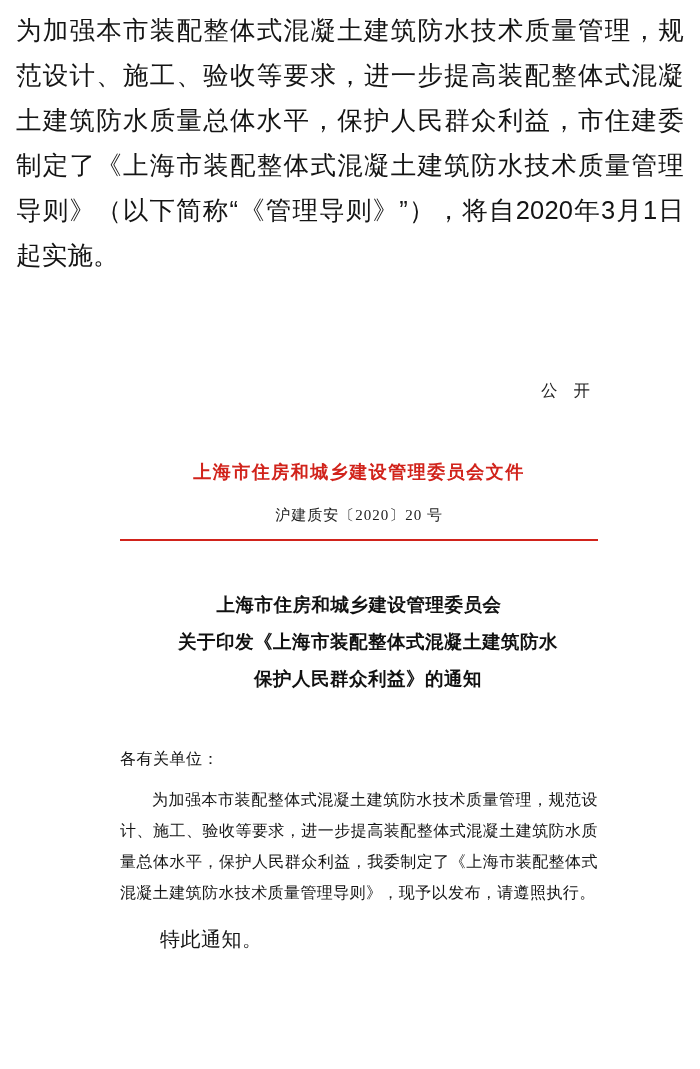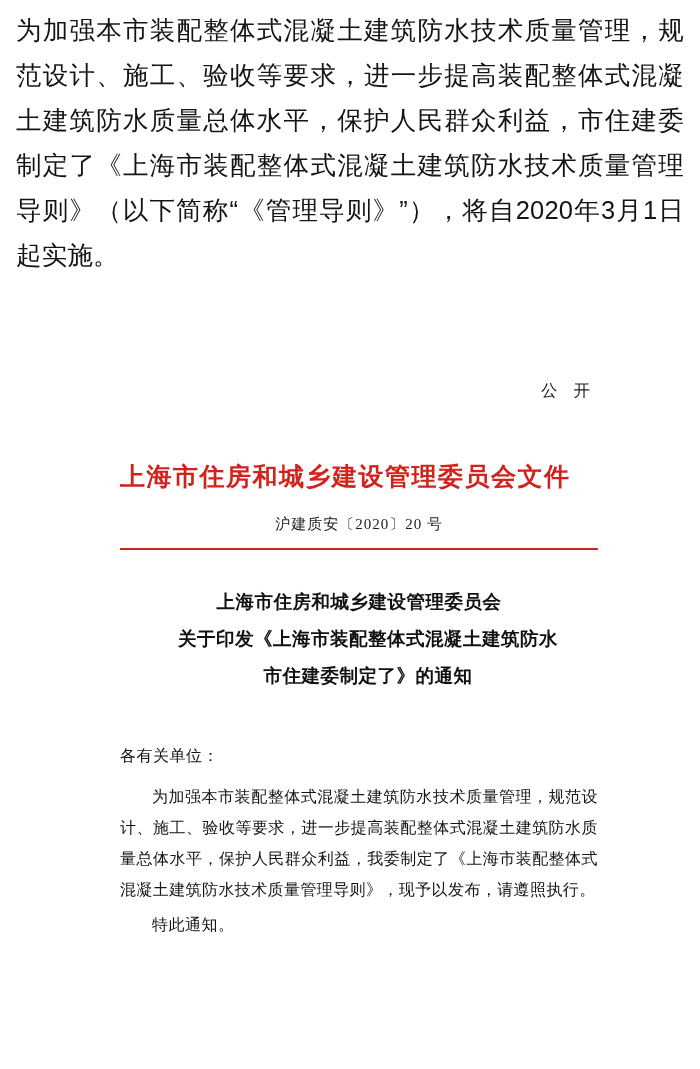--- a/index.html
+++ b/index.html
@@ -43,46 +43,46 @@
     text-align: right;
     font-family: "Liberation Serif", serif;
     font-size: 16.5px;
     letter-spacing: 6px;
     color: #1c1c1c;
     padding-right: 2px;
   }
 
   .doc-org {
     margin-top: 58px;
-    text-align: left;
+    text-align: center;
     color: #d1231b;
     font-family: "Liberation Serif", serif;
     font-weight: bold;
-    font-size: 25px;
+    font-size: 18px;
     letter-spacing: 1.5px;
     white-space: nowrap;
   }
 
   .doc-number {
     margin-top: 22px;
     text-align: center;
     font-size: 15px;
     letter-spacing: 1px;
     color: #1c1c1c;
   }
 
   .doc-rule {
     margin-top: 14px;
     height: 2px;
     background: #d1231b;
     width: 100%;
   }
 
   .doc-title {
-    margin-top: 34px;
+    margin-top: 46px;
     text-align: center;
     font-weight: bold;
     font-size: 18.5px;
     line-height: 37px;
     letter-spacing: 0.5px;
     color: #111111;
   }
   .doc-title .line {
     display: block;
   }
@@ -107,22 +107,22 @@
     text-align: justify;
     text-justify: inter-ideograph;
     color: #141414;
   }
   .doc-body p {
     margin: 0 0 6px 0;
     text-indent: 2em;
   }
 
   .doc-closing {
-    margin-top: 10px;
-    font-size: 16px;
+    margin-top: 18px;
+    font-size: 20px;
     letter-spacing: 0.5px;
     text-indent: 2em;
     color: #141414;
   }
 </style>
 </head>
 <body>
 
 <div class="intro">为加强本市装配整体式混凝土建筑防水技术质量管理，规范设计、施工、验收等要求，进一步提高装配整体式混凝土建筑防水质量总体水平，保护人民群众利益，市住建委制定了《上海市装配整体式混凝土建筑防水技术质量管理导则》（以下简称“《管理导则》”），将自2020年3月1日起实施。</div>
 
@@ -132,21 +132,21 @@
 
   <div class="doc-org">上海市住房和城乡建设管理委员会文件</div>
 
   <div class="doc-number">沪建质安〔2020〕20 号</div>
 
   <div class="doc-rule"></div>
 
   <div class="doc-title">
     <span class="line l1">上海市住房和城乡建设管理委员会</span>
     <span class="line l2">关于印发《上海市装配整体式混凝土建筑防水</span>
-    <span class="line l3">市住建委制定了》的通知</span>
+    <span class="line l3">保护人民群众利益》的通知</span>
   </div>
 
   <div class="doc-salutation">各有关单位：</div>
 
   <div class="doc-body">
     <p>为加强本市装配整体式混凝土建筑防水技术质量管理，规范设计、施工、验收等要求，进一步提高装配整体式混凝土建筑防水质量总体水平，保护人民群众利益，我委制定了《上海市装配整体式混凝土建筑防水技术质量管理导则》，现予以发布，请遵照执行。</p>
   </div>
 
   <div class="doc-closing">特此通知。</div>
 

